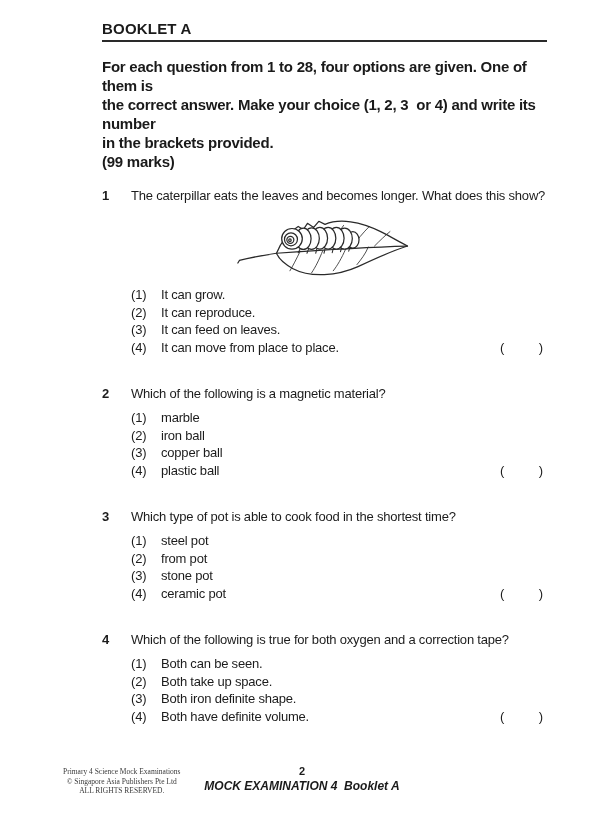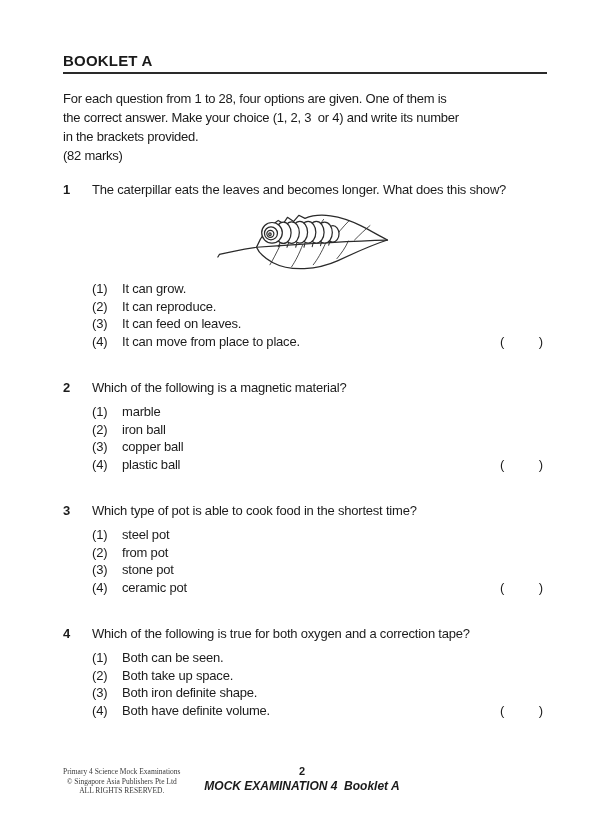--- a/index.html
+++ b/index.html
@@ -6,31 +6,31 @@
   html, body { margin: 0; padding: 0; }
   body {
     width: 604px; height: 824px;
     background: #ffffff;
     font-family: "Liberation Sans", sans-serif;
     color: #1c1c1c;
     position: relative;
     overflow: hidden;
   }
   .page { position: absolute; inset: 0; }
-  .content { padding: 52px 57px 0 63px; }
+  .content { padding: 20px 57px 0 63px; margin-left: 39px; }
 
   .booklet-title {
     font-size: 15px; font-weight: bold; margin: 0;
     letter-spacing: 0.2px; color: #1a1a1a;
   }
   .rule { border-bottom: 2px solid #2a2a2a; margin-top: 3px; }
 
   .instructions {
     margin-top: 15px;
-    font-weight: normal; font-size: 13px; line-height: 19px;
+    font-weight: bold; font-size: 15px; line-height: 19px;
     letter-spacing: -0.25px; color: #1a1a1a;
   }
   .instr-line { white-space: pre-wrap; }
   .instr-last { display: flex; justify-content: space-between; flex-direction: column; }
 
   .question { margin-top: 30px; font-size: 13px; letter-spacing: -0.2px; }
   .question.first { margin-top: 17px; }
   .q-head { display: flex; }
   .q-num { font-weight: bold; flex: 0 0 29px; }
   .q-text { white-space: nowrap; }
@@ -69,21 +69,21 @@
   <div class="content">
 
     <h1 class="booklet-title">BOOKLET A</h1>
     <div class="rule"></div>
 
     <div class="instructions">
       <div class="instr-line">For each question from 1 to 28, four options are given. One of them is</div>
       <div class="instr-line">the correct answer. Make your choice (1, 2, 3  or 4) and write its number</div>
       <div class="instr-last">
         <span class="instr-line">in the brackets provided.</span>
-        <span>(82 marks)</span>
+        <span>(99 marks)</span>
       </div>
     </div>
 
     <section class="question first">
       <div class="q-head">
         <span class="q-num">1</span>
         <span class="q-text">The caterpillar eats the leaves and becomes longer. What does this show?</span>
       </div>
       <figure class="q-figure" style="margin-left:0;margin-right:0;">
         <svg width="178" height="66" viewBox="0 0 172 64" fill="none" stroke="#2a2a2a" stroke-width="1.2" stroke-linecap="round" stroke-linejoin="round">

